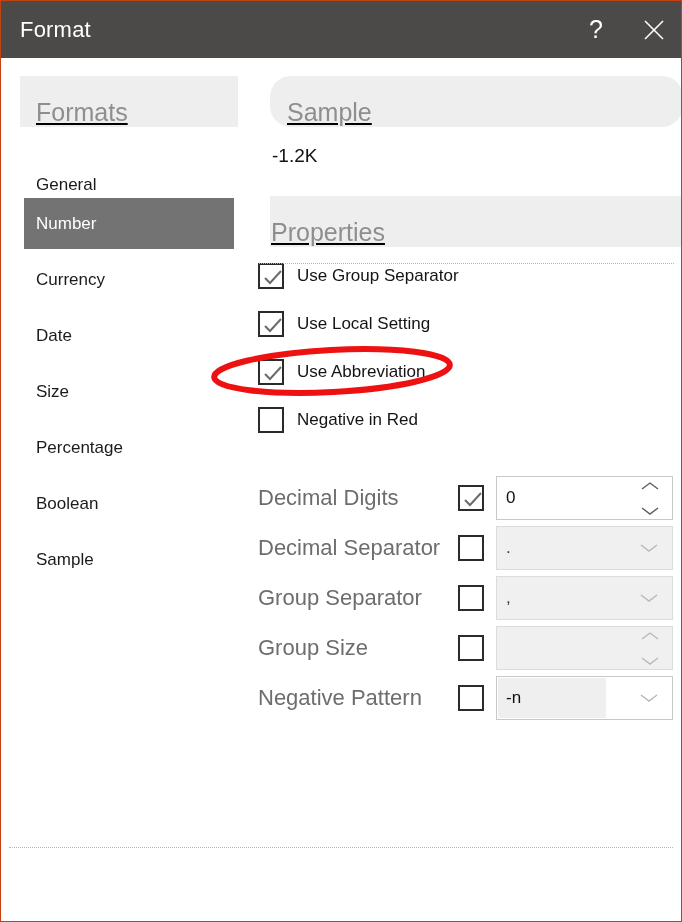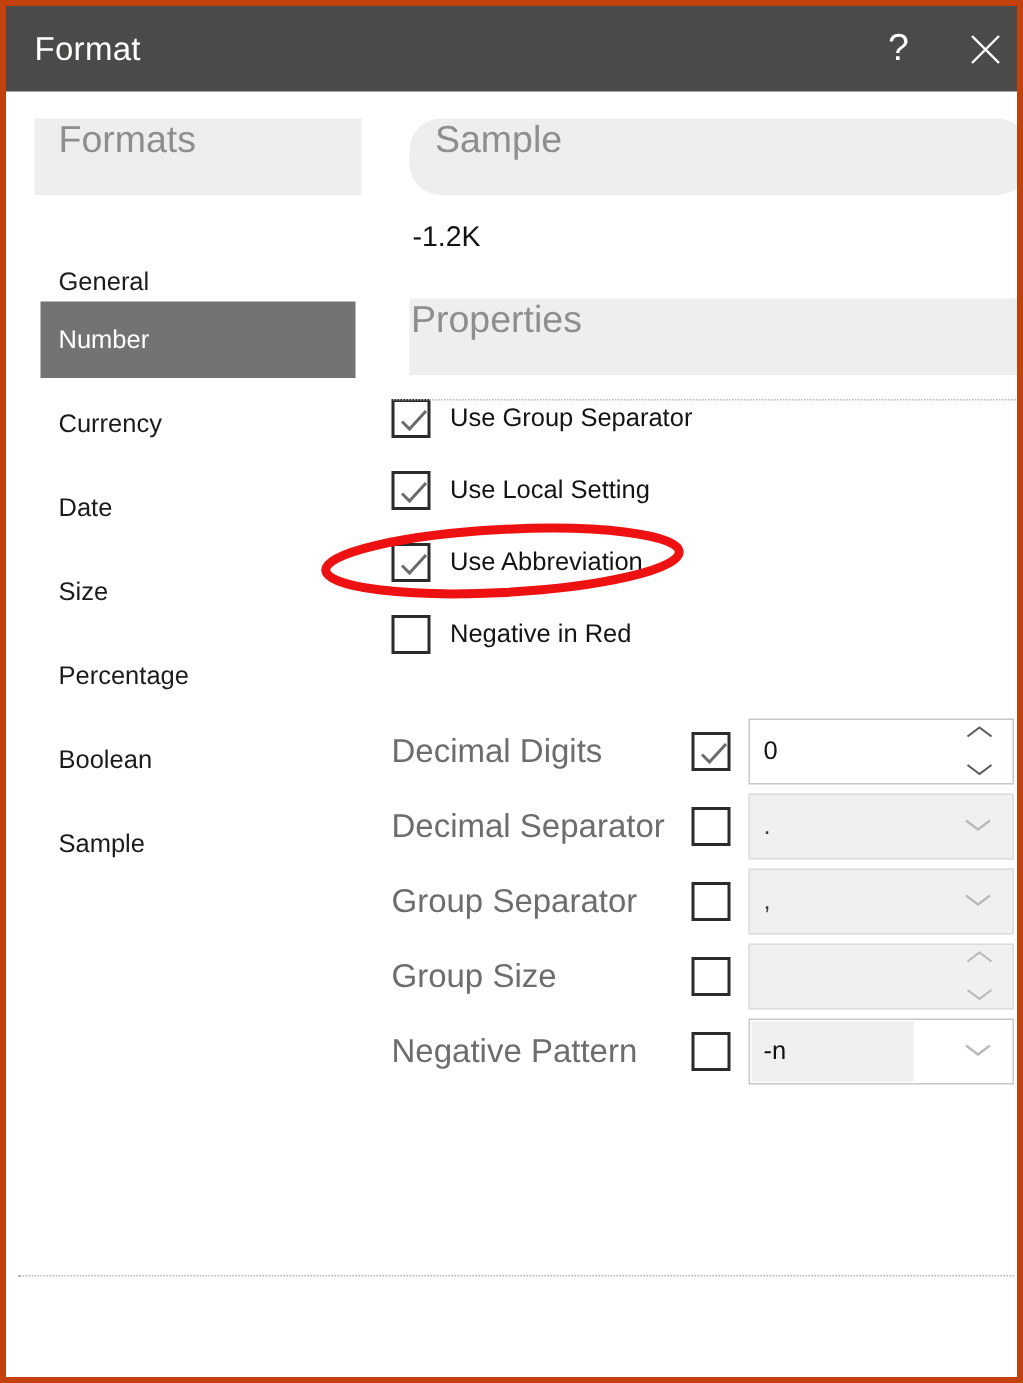--- a/index.html
+++ b/index.html
@@ -11,21 +11,21 @@
     font-family: "Liberation Sans", sans-serif;
     -webkit-font-smoothing: antialiased;
   }
 
   .dialog {
     position: relative;
     width: 682px;
     height: 922px;
     box-sizing: border-box;
     background: #ffffff;
-    border: 4px solid #c2410c;
+    border: 1px solid #c2410c;
     overflow: hidden;
   }
 
   
   .titlebar {
     position: absolute;
     left: 0; top: 0;
     width: 682px;
     height: 57px;
     background: #4b4a48;
@@ -64,22 +64,23 @@
   .sidebar {
     position: absolute;
     left: 0; top: 0;
     width: 250px;
     height: 100%;
   }
   .section-head {
     position: absolute;
     background: #eeeeee;
     display: flex;
-    align-items: flex-start;
-    box-sizing: border-box;
+    align-items: flex-end;
+    box-sizing: border-box;
+    text-decoration: underline;
   }
   .section-head span {
     color: #8e8e8e;
     font-size: 25px;
     font-weight: 400;
   }
   .formats-head {
     left: 19px; top: 18px;
     width: 218px; height: 51px;
     padding-left: 16px;

